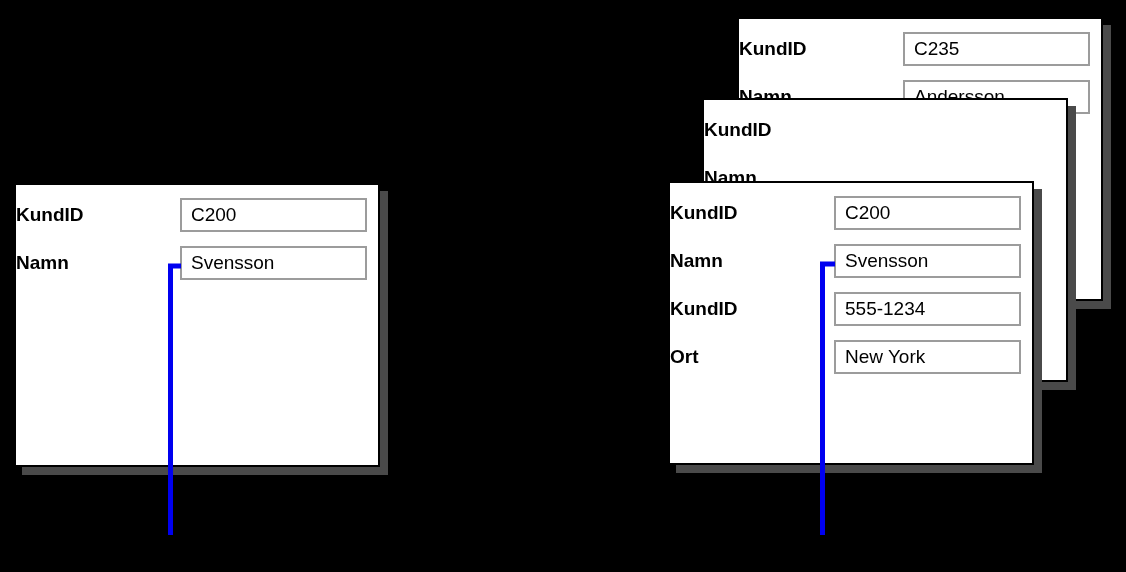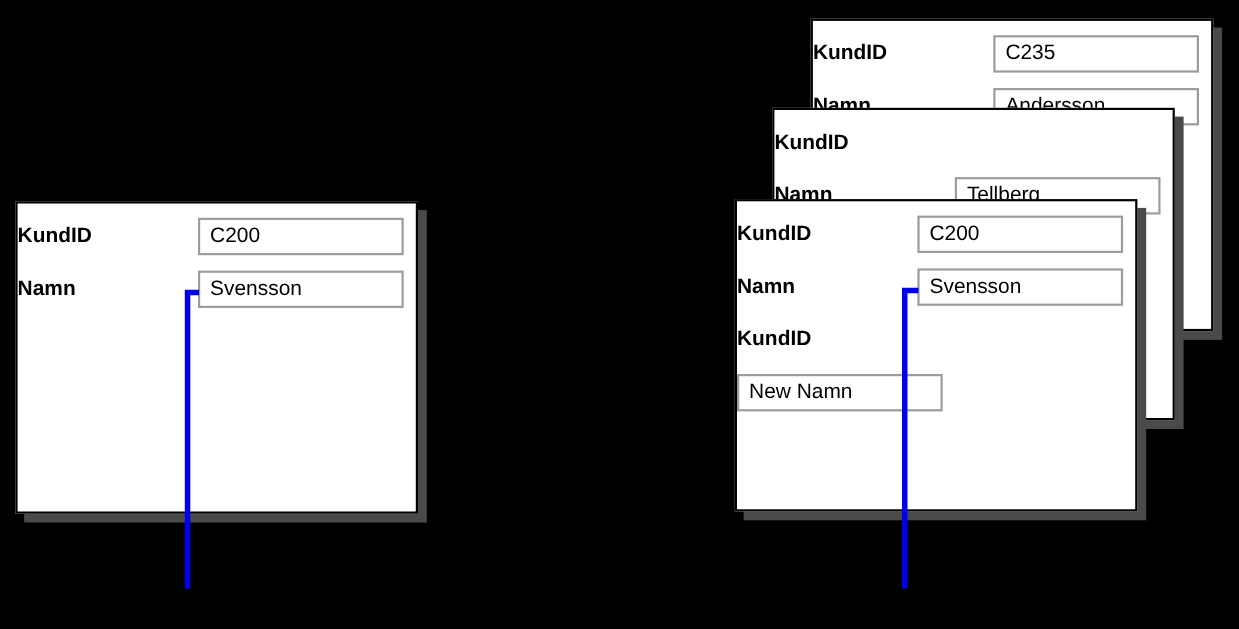--- a/index.html
+++ b/index.html
@@ -86,38 +86,39 @@
       <span class="box">Andersson</span>
     </div>
   </div>
 
   <div class="card card-middle">
     <div class="row">
       <span class="lbl">KundID</span>
     </div>
     <div class="row">
       <span class="lbl">Namn</span>
-      <span class="box">Tellberg</span>
     </div>
   </div>
 
   <div class="card card-front">
     <div class="row">
       <span class="lbl">KundID</span>
       <span class="box">C200</span>
     </div>
     <div class="row">
       <span class="lbl">Namn</span>
       <span class="box">Svensson</span>
     </div>
     <div class="row">
       <span class="lbl">KundID</span>
+      <span class="box">555-1234</span>
     </div>
     <div class="row">
-      <span class="box">New Namn</span>
+      <span class="lbl">Ort</span>
+      <span class="box">New York</span>
     </div>
   </div>
 
   <svg class="connector-overlay" width="1126" height="572" viewBox="0 0 1126 572">
     <path d="M 181 266 L 170.5 266 L 170.5 535" fill="none" stroke-width="5" stroke-linejoin="miter" stroke="#0000f0"></path>
     <path d="M 835 264 L 822.5 264 L 822.5 535" fill="none" stroke-width="5" stroke-linejoin="miter" stroke="#0000f0"></path>
   </svg>
 
 </div>
 

